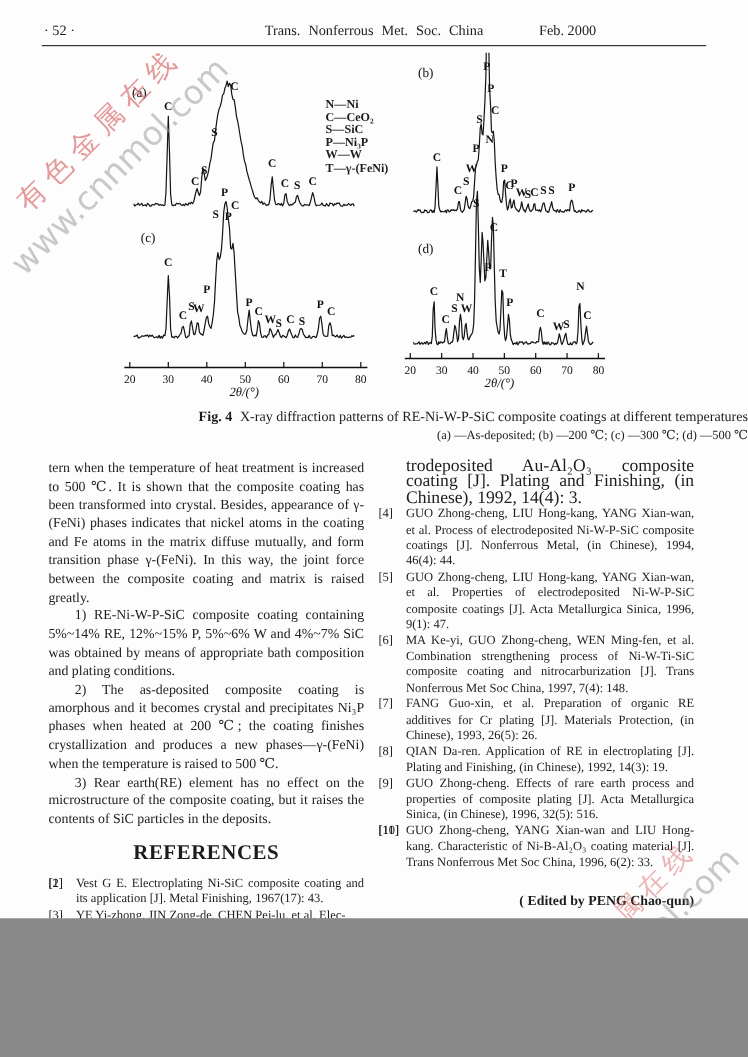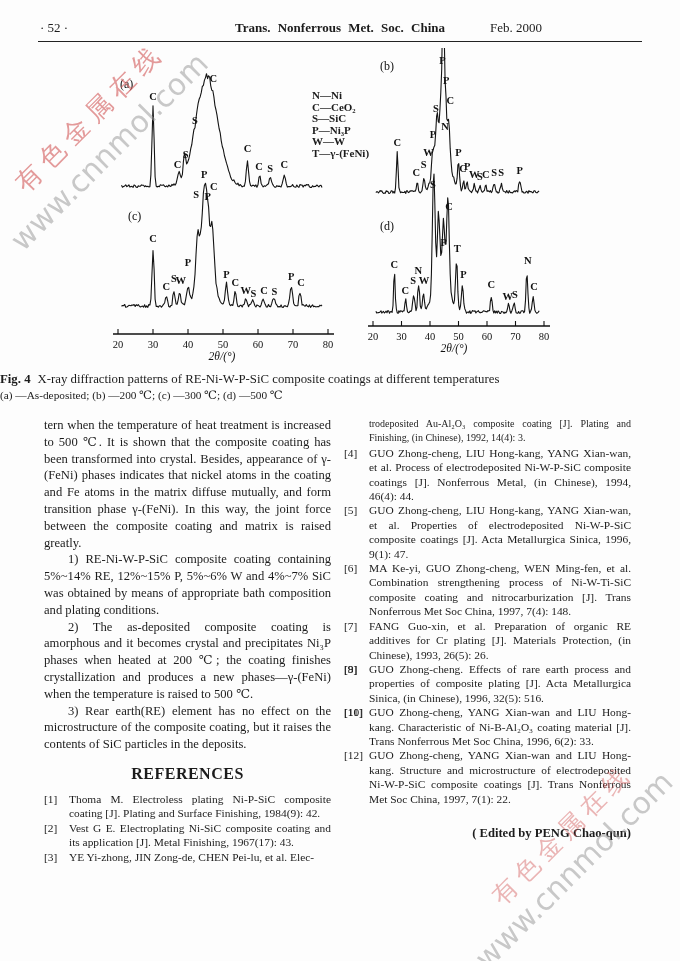--- a/index.html
+++ b/index.html
@@ -1,45 +1,45 @@
 <!DOCTYPE html>
 <html><head>
 <meta charset="utf-8">
 <style>
   html,body{margin:0;padding:0;background:#888;}
-  .page{position:relative;width:680px;height:961px;background:#fdfdfd;margin:0 auto;
+  .page{position:relative;width:680px;height:835px;background:#fdfdfd;margin:0 auto;
         font-family:"Liberation Serif","DejaVu Serif",serif;color:#1c1c1c;overflow:hidden;}
   
   .header{position:absolute;top:20px;left:40px;right:40px;display:flex;font-size:13px;}
   .header .h-left{flex:1;text-align:left;}
-  .header .h-center{flex:2;text-align:center;word-spacing:4px;font-weight:bold;}
+  .header .h-center{flex:2;text-align:center;word-spacing:4px;}
   .header .h-right{flex:1;text-align:left;}
   .rule{position:absolute;top:41px;left:38px;right:38px;border-top:1.7px solid #222;}
   
   .figure{position:absolute;top:48px;left:40px;width:600px;height:322px;}
-  .legend{position:absolute;left:272px;top:42px;font-size:11px;font-weight:bold;line-height:11.6px;}
+  .legend{position:absolute;left:256px;top:42px;font-size:11px;font-weight:bold;line-height:11.6px;}
   .tick{font:10.5px "Liberation Serif","DejaVu Serif",serif;fill:#111;}
   .axis-title{font:italic 11.5px "Liberation Serif","DejaVu Serif",serif;fill:#111;}
   .peak-label{font:700 10.5px "Liberation Serif","DejaVu Serif",serif;fill:#111;}
   .panel-letter{font:12px "Liberation Serif","DejaVu Serif",serif;fill:#111;}
   
-  .caption{position:absolute;top:372px;left:0;right:0;text-align:left;font-size:12.8px;}
+  .caption{position:absolute;top:372px;left:0;right:0;text-align:right;font-size:12.8px;}
   .cap-label{font-weight:bold;margin-right:7px;}
   .subcap{font-size:11.3px;margin-top:2px;}
   
   .columns{position:absolute;top:417px;left:44px;width:594px;display:flex;gap:13px;}
   .col{width:287px;}
   .body-p{margin:0;font-size:12.6px;line-height:16.8px;text-align:justify;}
   .ind{text-indent:1.9em;}
   .sec-head{margin:14px 0 11px 0;font-weight:bold;font-size:13px;}
   .sec-head .sec-no{margin-right:16px;}
-  .refs-head{text-align:center;font-weight:bold;font-size:16px;letter-spacing:.5px;margin:12px 0 9px 0;}
+  .refs-head{text-align:center;font-weight:bold;font-size:19px;letter-spacing:.5px;margin:12px 0 9px 0;}
   .ref{position:relative;padding-left:25px;font-size:11.4px;line-height:14.4px;text-align:justify;}
   .ref-num{position:absolute;left:0;}
-  .ref-cont{padding-left:25px;font-size:10px;line-height:14.4px;text-align:justify;}
+  .ref-cont{padding-left:25px;font-size:16px;line-height:14.4px;text-align:justify;}
   .edited{font-weight:bold;font-size:12.6px;text-align:right;margin-top:20px;}
   
   .wm{position:absolute;pointer-events:none;white-space:nowrap;text-align:center;
       font-family:"DejaVu Sans",sans-serif;z-index:3;transform:rotate(-45deg);}
   .wm-red-tl{left:-28px;top:100px;width:236px;font-size:26px;letter-spacing:7px;opacity:.62;}
   .wm-gray-tl{left:-22px;top:137px;width:256px;font-size:30px;opacity:.55;}
   .wm-red-br{left:452px;top:818px;width:220px;font-size:25px;letter-spacing:6px;opacity:.45;}
   .wm-gray-br{left:443px;top:856px;width:254px;font-size:30px;opacity:.55;}
 </style>
 </head>
@@ -173,37 +173,36 @@
   </div>
 
   <div class="columns">
     <div class="col">
       <p class="body-p">tern when the temperature of heat treatment is increased to 500 ℃. It is shown that the composite coating has been transformed into crystal. Besides, appearance of γ-(FeNi) phases indicates that nickel atoms in the coating and Fe atoms in the matrix diffuse mutually, and form transition phase γ-(FeNi). In this way, the joint force between the composite coating and matrix is raised greatly.</p>
       <p class="body-p ind">1) RE-Ni-W-P-SiC composite coating containing 5%~14% RE, 12%~15% P, 5%~6% W and 4%~7% SiC was obtained by means of appropriate bath composition and plating conditions.</p>
       <p class="body-p ind">2) The as-deposited composite coating is amorphous and it becomes crystal and precipitates Ni₃P phases when heated at 200 ℃; the coating finishes crystallization and produces a new phases—γ-(FeNi) when the temperature is raised to 500 ℃.</p>
       <p class="body-p ind">3) Rear earth(RE) element has no effect on the microstructure of the composite coating, but it raises the contents of SiC particles in the deposits.</p>
       <div class="refs-head">REFERENCES</div>
       <div id="refs-left">
-          <div class="ref"><span class="ref-num">[1]</span><span class="ref-text">Thoma M. Electroless plating Ni-P-SiC composite coating [J]. Plating and Surface Finishing, 1984(9): 42.</span></div>
+          <div class="ref"><span class="ref-num">[1]</span></div>
           <div class="ref"><span class="ref-num">[2]</span><span class="ref-text">Vest G E. Electroplating Ni-SiC composite coating and its application [J]. Metal Finishing, 1967(17): 43.</span></div>
           <div class="ref"><span class="ref-num">[3]</span><span class="ref-text">YE Yi-zhong, JIN Zong-de, CHEN Pei-lu, et al. Elec-</span></div>
         </div>
     </div>
     <div class="col">
       <div class="ref-cont">trodeposited Au-Al₂O₃ composite coating [J]. Plating and Finishing, (in Chinese), 1992, 14(4): 3.</div>
       <div id="refs-right">
           <div class="ref"><span class="ref-num">[4]</span><span class="ref-text">GUO Zhong-cheng, LIU Hong-kang, YANG Xian-wan, et al. Process of electrodeposited Ni-W-P-SiC composite coatings [J]. Nonferrous Metal, (in Chinese), 1994, 46(4): 44.</span></div>
           <div class="ref"><span class="ref-num">[5]</span><span class="ref-text">GUO Zhong-cheng, LIU Hong-kang, YANG Xian-wan, et al. Properties of electrodeposited Ni-W-P-SiC composite coatings [J]. Acta Metallurgica Sinica, 1996, 9(1): 47.</span></div>
           <div class="ref"><span class="ref-num">[6]</span><span class="ref-text">MA Ke-yi, GUO Zhong-cheng, WEN Ming-fen, et al. Combination strengthening process of Ni-W-Ti-SiC composite coating and nitrocarburization [J]. Trans Nonferrous Met Soc China, 1997, 7(4): 148.</span></div>
           <div class="ref"><span class="ref-num">[7]</span><span class="ref-text">FANG Guo-xin, et al. Preparation of organic RE additives for Cr plating [J]. Materials Protection, (in Chinese), 1993, 26(5): 26.</span></div>
-          <div class="ref"><span class="ref-num">[8]</span></div>
+          <div class="ref"><span class="ref-num">[8]</span><span class="ref-text">QIAN Da-ren. Application of RE in electroplating [J]. Plating and Finishing, (in Chinese), 1992, 14(3): 19.</span></div>
           <div class="ref"><span class="ref-num">[9]</span><span class="ref-text">GUO Zhong-cheng. Effects of rare earth process and properties of composite plating [J]. Acta Metallurgica Sinica, (in Chinese), 1996, 32(5): 516.</span></div>
           <div class="ref"><span class="ref-num">[10]</span></div>
           <div class="ref"><span class="ref-num">[11]</span><span class="ref-text">GUO Zhong-cheng, YANG Xian-wan and LIU Hong-kang. Characteristic of Ni-B-Al₂O₃ coating material [J]. Trans Nonferrous Met Soc China, 1996, 6(2): 33.</span></div>
-          <div class="ref"><span class="ref-num">[12]</span><span class="ref-text">GUO Zhong-cheng, YANG Xian-wan and LIU Hong-kang. Structure and microstructure of electrodeposited Ni-W-P-SiC composite coatings [J]. Trans Nonferrous Met Soc China, 1997, 7(1): 22.</span></div>
         </div>
       <div class="edited">( Edited by PENG Chao-qun)</div>
     </div>
   </div>
 
   <div class="wm wm-red-tl" id="wm1" style="color: rgb(212, 94, 94);">有色金属在线</div>
   <div class="wm wm-gray-tl" id="wm2" style="color: rgb(157, 157, 157);">www.cnnmol.com</div>
   <div class="wm wm-red-br" id="wm3" style="color: rgb(212, 94, 94);">有色金属在线</div>
   <div class="wm wm-gray-br" id="wm4" style="color: rgb(157, 157, 157);">www.cnnmol.com</div>
 

